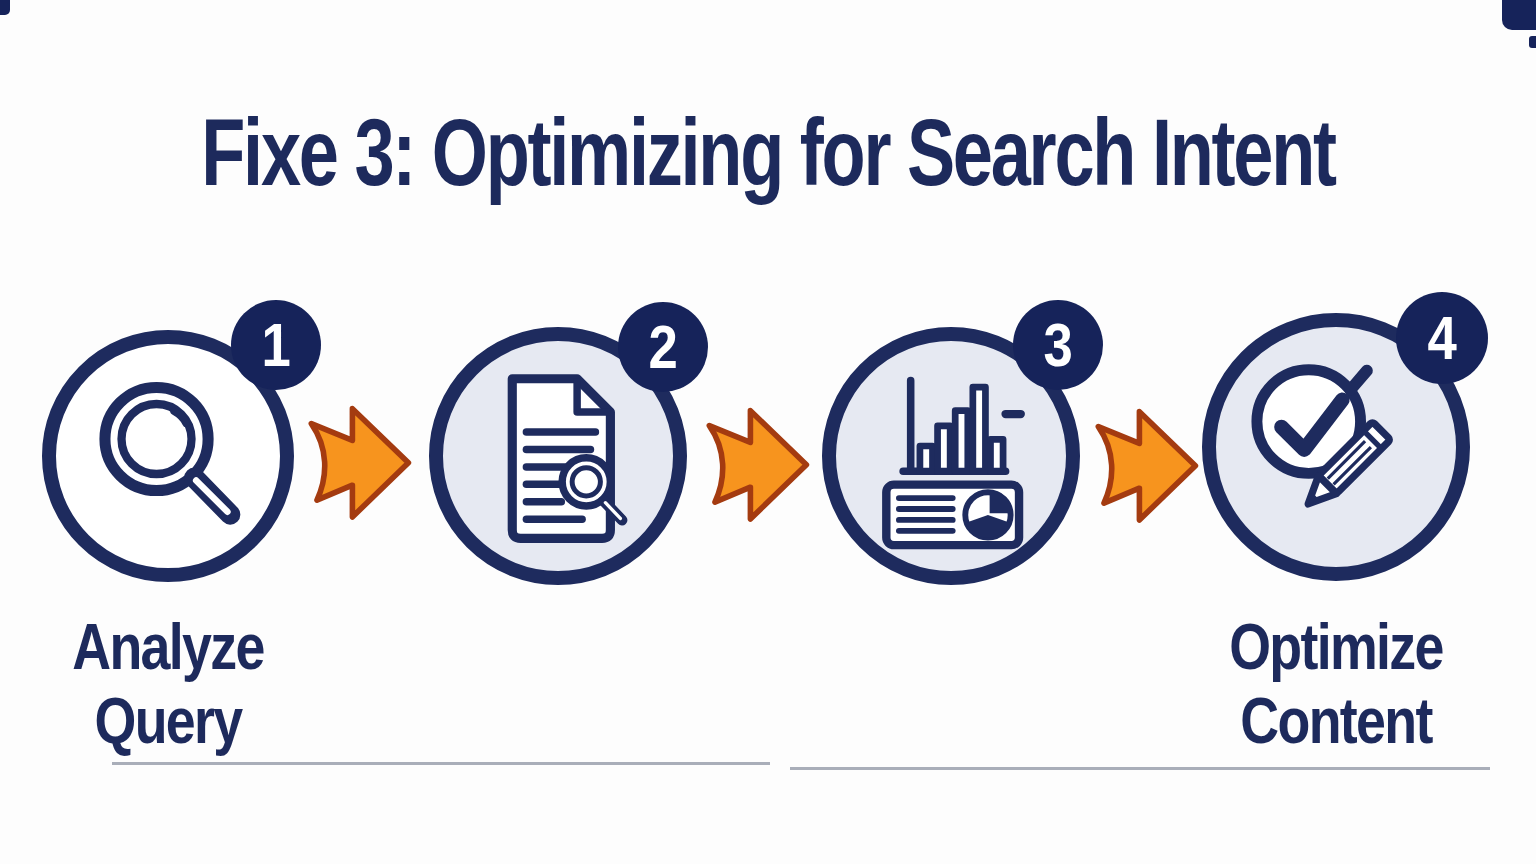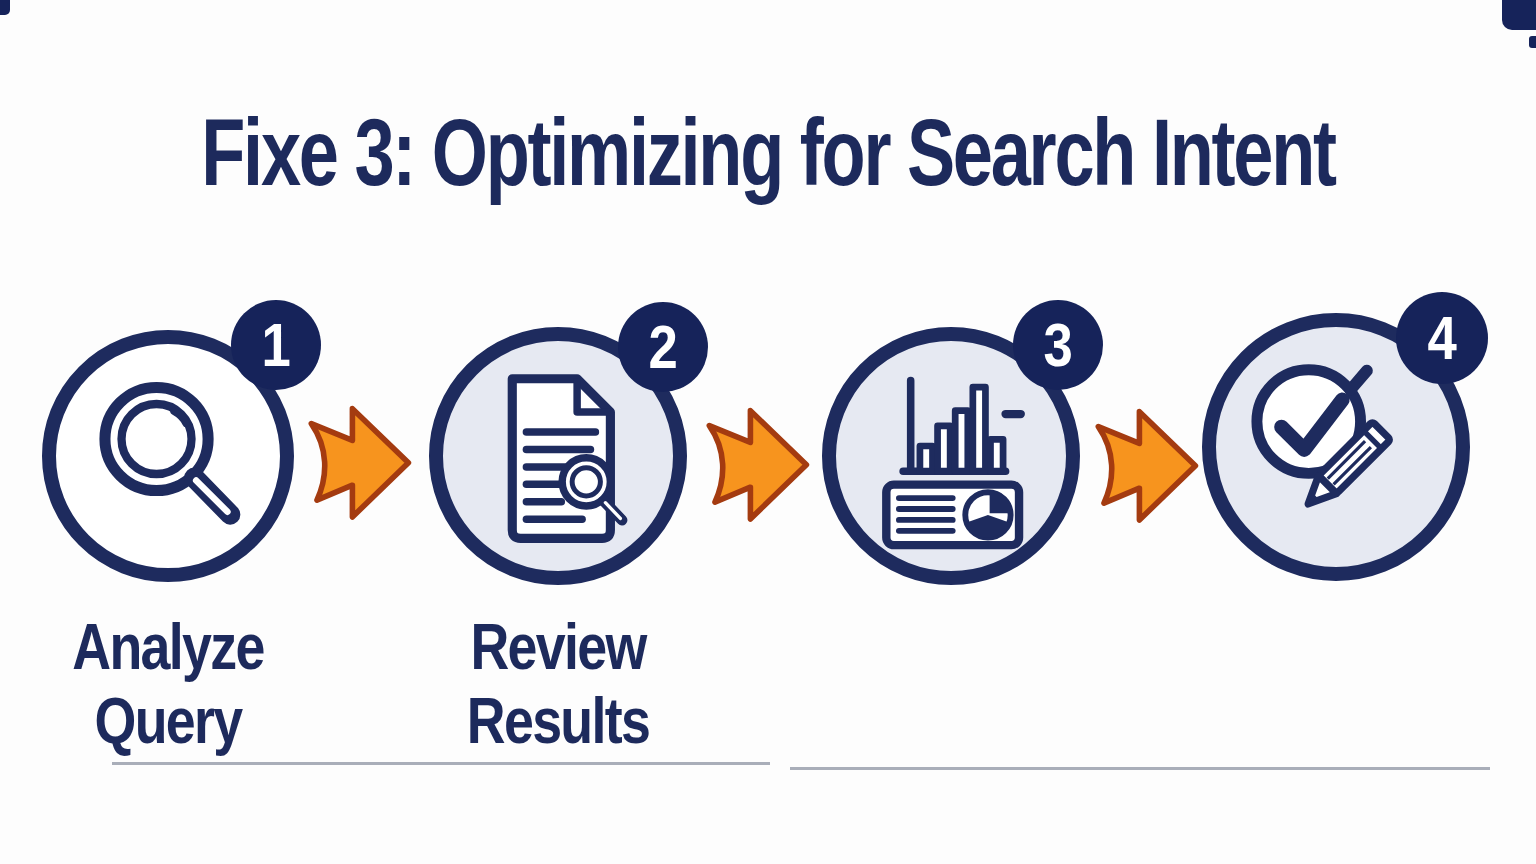--- a/index.html
+++ b/index.html
@@ -94,24 +94,20 @@
         <line class="stroke" x1="57" y1="183" x2="124" y2="183" stroke-width="9" stroke-linecap="round"></line>
         <circle class="stroke" cx="129" cy="138" r="29" fill="#ffffff" stroke-width="9"></circle>
         <circle class="stroke" cx="129" cy="138" r="17" fill="none" stroke-width="6"></circle>
         <line class="stroke" x1="150" y1="161" x2="172" y2="184" stroke-width="13" stroke-linecap="round"></line>
         <line x1="152" y1="163" x2="170" y2="182" stroke="#ffffff" stroke-width="4" stroke-linecap="round"></line>
       </svg>
     </div>
     <div class="badge" style="left:230px; top:12px; width:90px; height:90px;">
       <span>2</span>
     </div>
-    <div class="step-label">
-      <span>Review</span>
-      <span>Results</span>
-    </div>
   </div>
 
   <div class="step" style="left:781px;">
     <div class="step-circle fill-lav" style="left:41px; top:37px; width:258px; height:258px;">
       <svg width="160" height="189" viewBox="0 0 190 225">
         <path class="stroke" d="M47,22 V130 M38,130 H160" fill="none" stroke-width="9" stroke-linecap="round"></path>
         <rect class="stroke" x="58" y="100" width="15" height="30" fill="#ffffff" stroke-width="8" stroke-linejoin="round"></rect>
         <rect class="stroke" x="79" y="76" width="15" height="54" fill="#ffffff" stroke-width="8" stroke-linejoin="round"></rect>
         <rect class="stroke" x="100" y="58" width="15" height="72" fill="#ffffff" stroke-width="8" stroke-linejoin="round"></rect>
         <rect class="stroke" x="121" y="30" width="15" height="100" fill="#ffffff" stroke-width="8" stroke-linejoin="round"></rect>
@@ -144,20 +140,24 @@
           <line class="stroke" x1="-4.5" y1="21" x2="-4.5" y2="79" stroke-width="3.5"></line>
           <line class="stroke" x1="4.5" y1="21" x2="4.5" y2="79" stroke-width="3.5"></line>
           <path class="stroke" d="M-14,84 L14,84 L0,114 Z" fill="#ffffff" stroke-width="8" stroke-linejoin="round"></path>
           <path d="M-5.5,102 L5.5,102 L0,114 Z" fill="#1e2b5e"></path>
         </g>
       </svg>
     </div>
     <div class="badge" style="left:230px; top:2px; width:92px; height:92px;">
       <span>4</span>
     </div>
+    <div class="step-label">
+      <span>Optimize</span>
+      <span>Content</span>
+    </div>
   </div>
 
   <svg class="arrow" style="left:302px; top:390px;" width="112" height="140" viewBox="0 0 120 150">
     <path d="M10,36 L54,54 L54,20 L114,78 L54,136 L54,102 L16,118 C28,92 28,62 10,36 Z" fill="#f7941e" stroke="#a43b10" stroke-width="6" stroke-linejoin="round"></path>
   </svg>
   <svg class="arrow" style="left:700px; top:392px;" width="112" height="140" viewBox="0 0 120 150">
     <path d="M10,36 L54,54 L54,20 L114,78 L54,136 L54,102 L16,118 C28,92 28,62 10,36 Z" fill="#f7941e" stroke="#a43b10" stroke-width="6" stroke-linejoin="round"></path>
   </svg>
   <svg class="arrow" style="left:1089px; top:393px;" width="112" height="140" viewBox="0 0 120 150">
     <path d="M10,36 L54,54 L54,20 L114,78 L54,136 L54,102 L16,118 C28,92 28,62 10,36 Z" fill="#f7941e" stroke="#a43b10" stroke-width="6" stroke-linejoin="round"></path>

